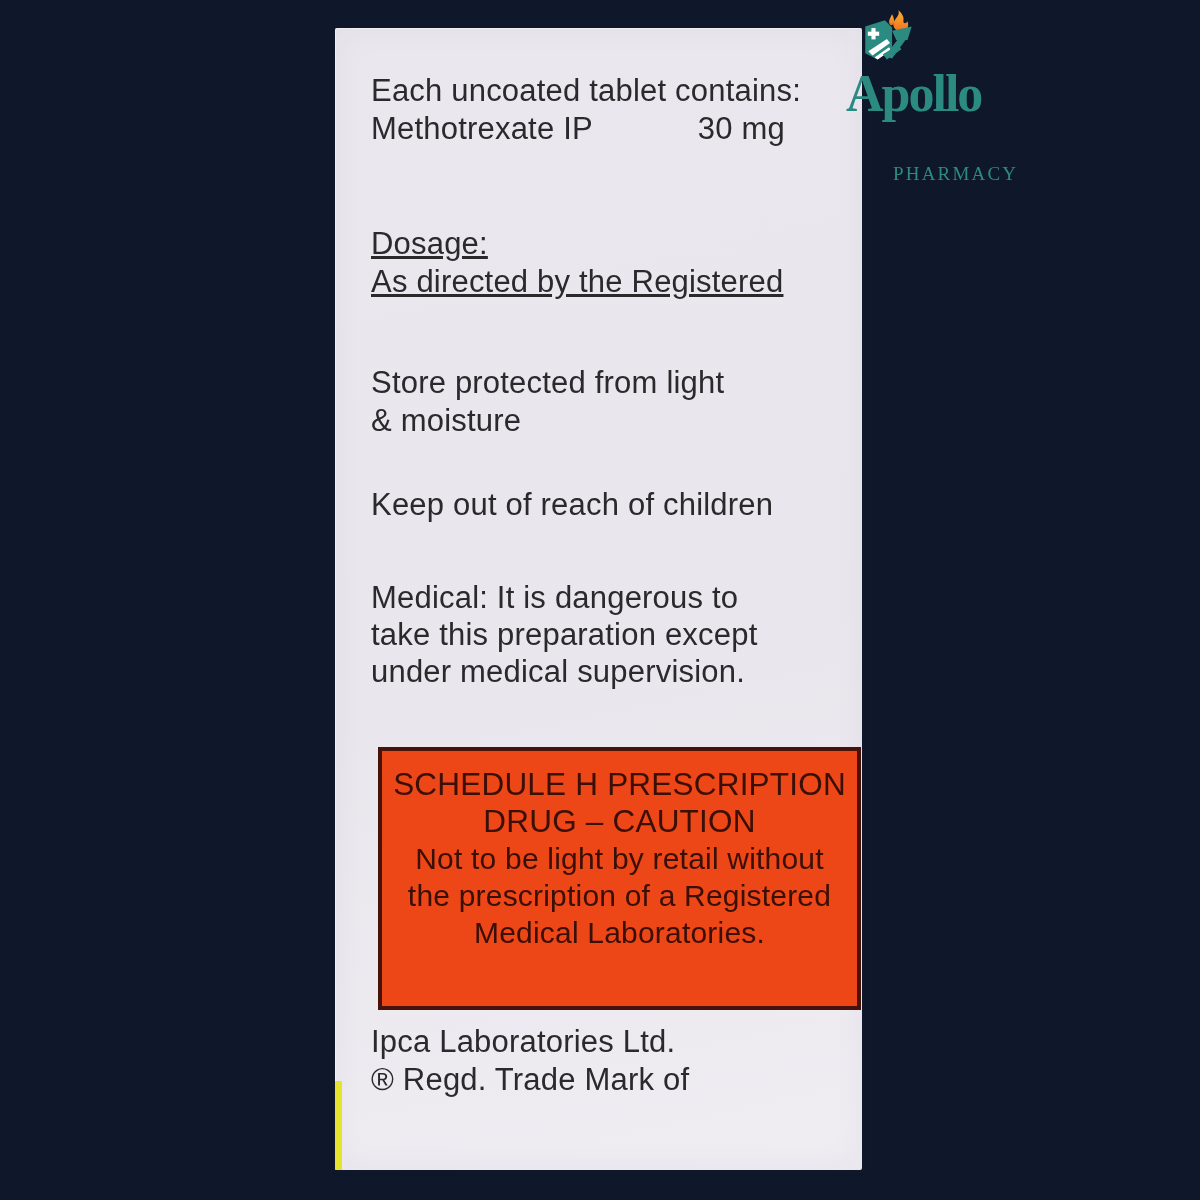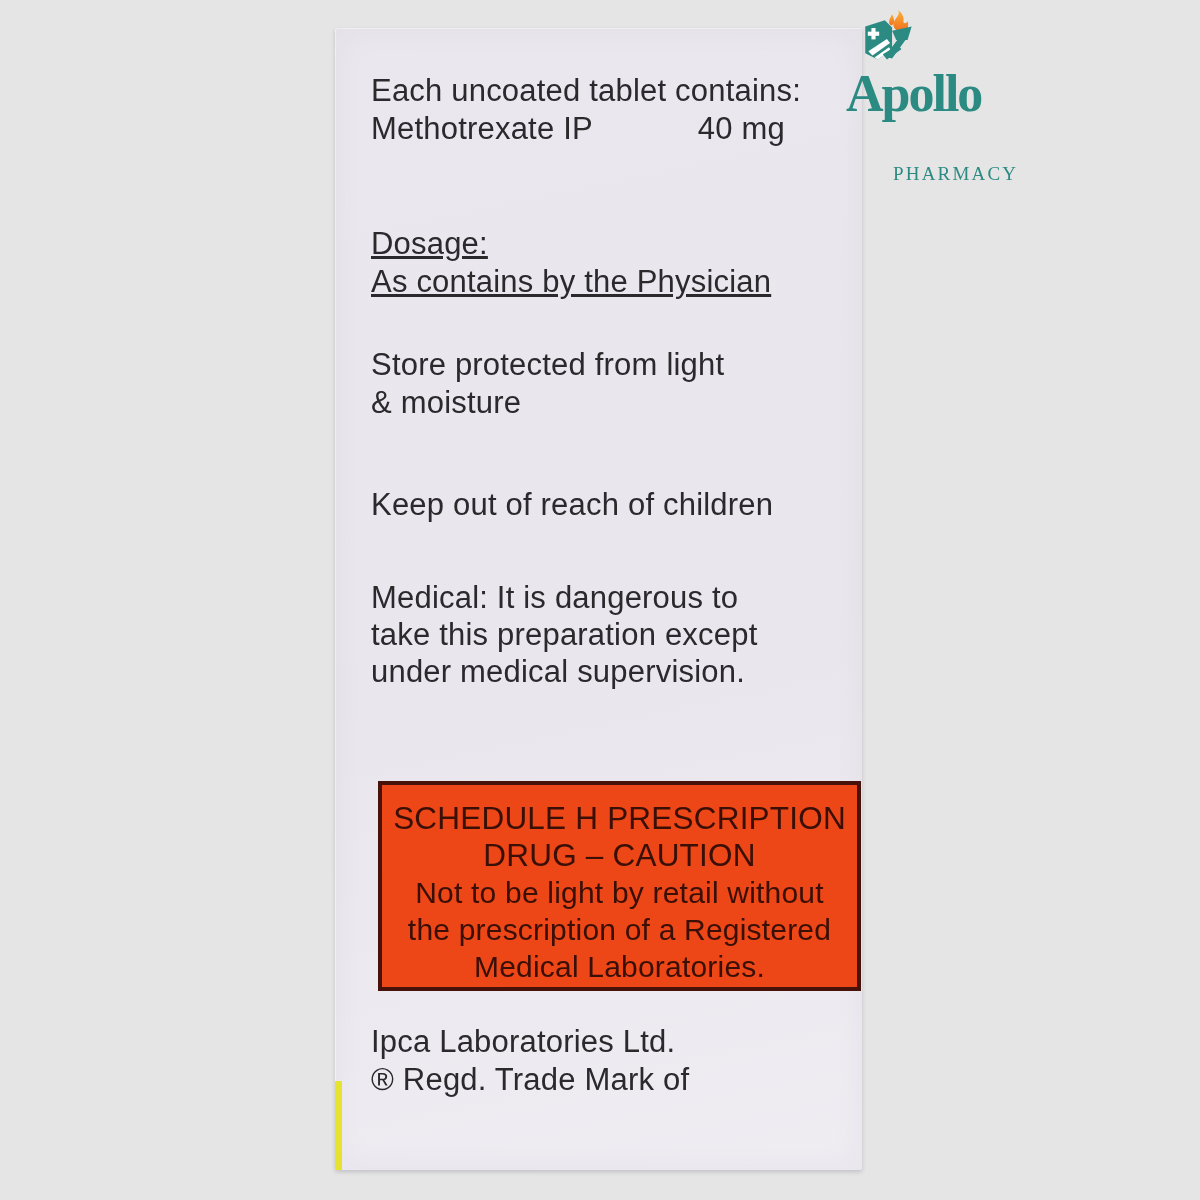--- a/index.html
+++ b/index.html
@@ -1,46 +1,45 @@
 <!DOCTYPE html>
 <html style="--page-bg: #fefefe; --carton-bg: #eae7ee; --ink: #2a292c; --brand-teal: #2b8b82; --flame-orange: #fbb034; --flame-deep: #f1701f; --schedule-bg: #ed4617; --schedule-border: #46120a; --schedule-ink: #390f06; --yellow-stripe: #e6e230;"><head>
 <meta charset="utf-8">
 <style>
   html,body{margin:0;padding:0;background:#fff;}
   .stage{
     position:relative;width:1200px;height:1200px;overflow:hidden;
-    background:#e5e5e5;
+    background:#0f172a;
     font-family:"Liberation Sans", sans-serif;
   }
   
   .carton{
     position:absolute;left:335px;top:28px;width:527px;height:1142px;
     background:linear-gradient(168deg, var(--carton-bg,#eae7ee) 0%, #e9e6ed 55%, #efecf2 100%);
     border-radius:2px;
     box-shadow:0 2px 4px rgba(40,35,55,.18), inset 0 0 34px rgba(60,50,90,.045),
                inset 1px 1px 0 rgba(255,255,255,.5);
   }
   .ink{color:var(--ink,#2a292c);}
   .tblock{position:absolute;left:36px;font-size:31px;line-height:38px;letter-spacing:.2px;white-space:nowrap;}
   .comp{top:44px;}
   .comp-row{display:flex;justify-content:space-between;width:414px;text-align:center;}
   .dosage{top:197px;text-decoration:underline;}
-  .storage{top:318px;}
+  .storage{top:336px;}
   .children{top:458px;}
   .caution{top:551px;line-height:37px;}
   .trademark{top:995px;}
   
   .schedule{
-    position:absolute;left:43px;top:719px;width:483px;height:210px;box-sizing:border-box;
+    position:absolute;left:43px;top:719px;width:483px;height:263px;box-sizing:border-box;
     background:var(--schedule-bg,#ed4617);
     border:4px solid var(--schedule-border,#46120a);
     color:var(--schedule-ink,#390f06);
     text-align:center;font-size:30px;line-height:37px;padding-top:15px;
     letter-spacing:.2px;
-    margin-top:34px;
   }
   .schedule .big{font-size:31.5px;}
   
   .ystripe{
     position:absolute;left:0;top:1053px;width:7px;height:89px;
     background:var(--yellow-stripe,#e6e230);border-radius:1px;
   }
   
   .logo{position:absolute;left:846px;top:8px;width:175px;height:132px;font-family:Liberation Serif, serif;}
   .logo-icon{position:absolute;left:18px;top:2px;width:52px;height:66px;}
@@ -57,27 +56,27 @@
 <body>
 
 <div class="stage">
 
   <div class="carton">
 
     <div class="tblock comp ink">
       <div>Each uncoated tablet contains:</div>
       <div class="comp-row">
         <span>Methotrexate IP</span>
-        <span>40 mg</span>
+        <span>30 mg</span>
       </div>
     </div>
 
     <div class="tblock dosage ink">
       <div>Dosage:</div>
-      <div>As contains by the Physician</div>
+      <div>As directed by the Registered</div>
     </div>
 
     <div class="tblock storage ink">
       <div>Store protected from light</div>
       <div>&amp; moisture</div>
     </div>
 
     <div class="tblock children ink">Keep out of reach of children</div>
 
     <div class="tblock caution ink">

